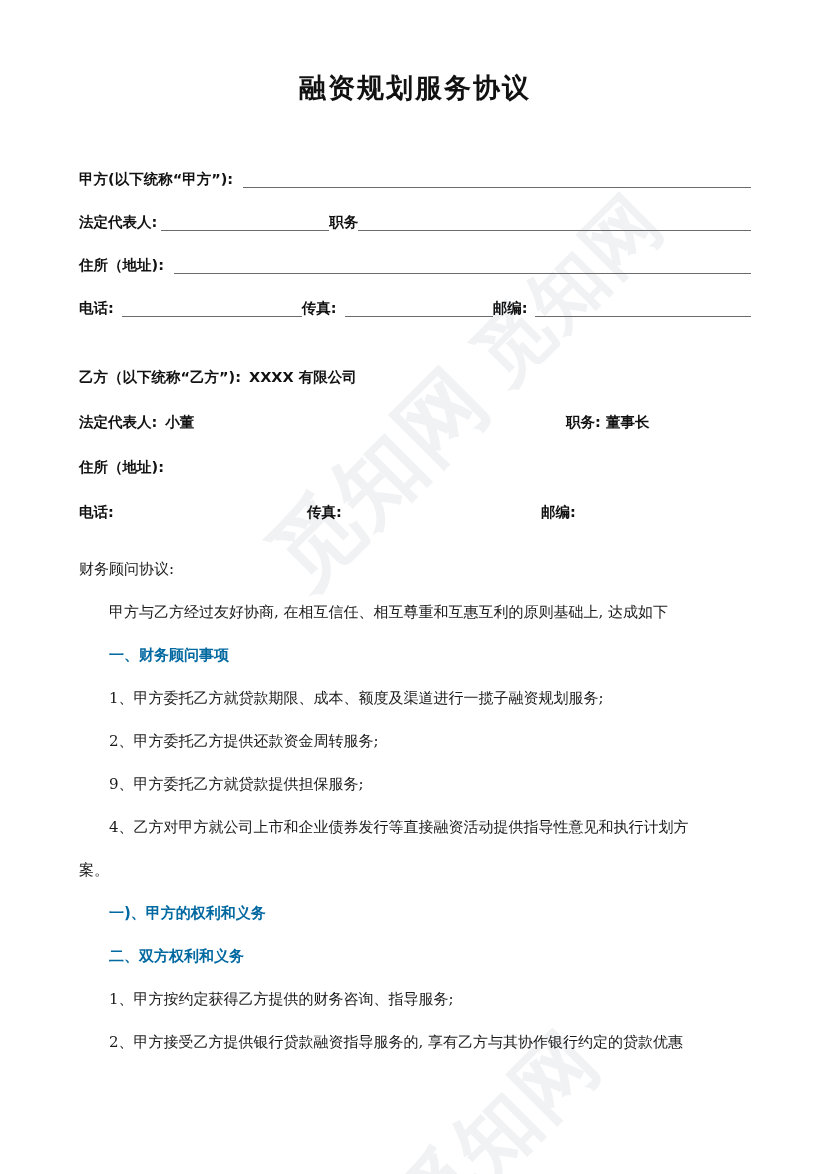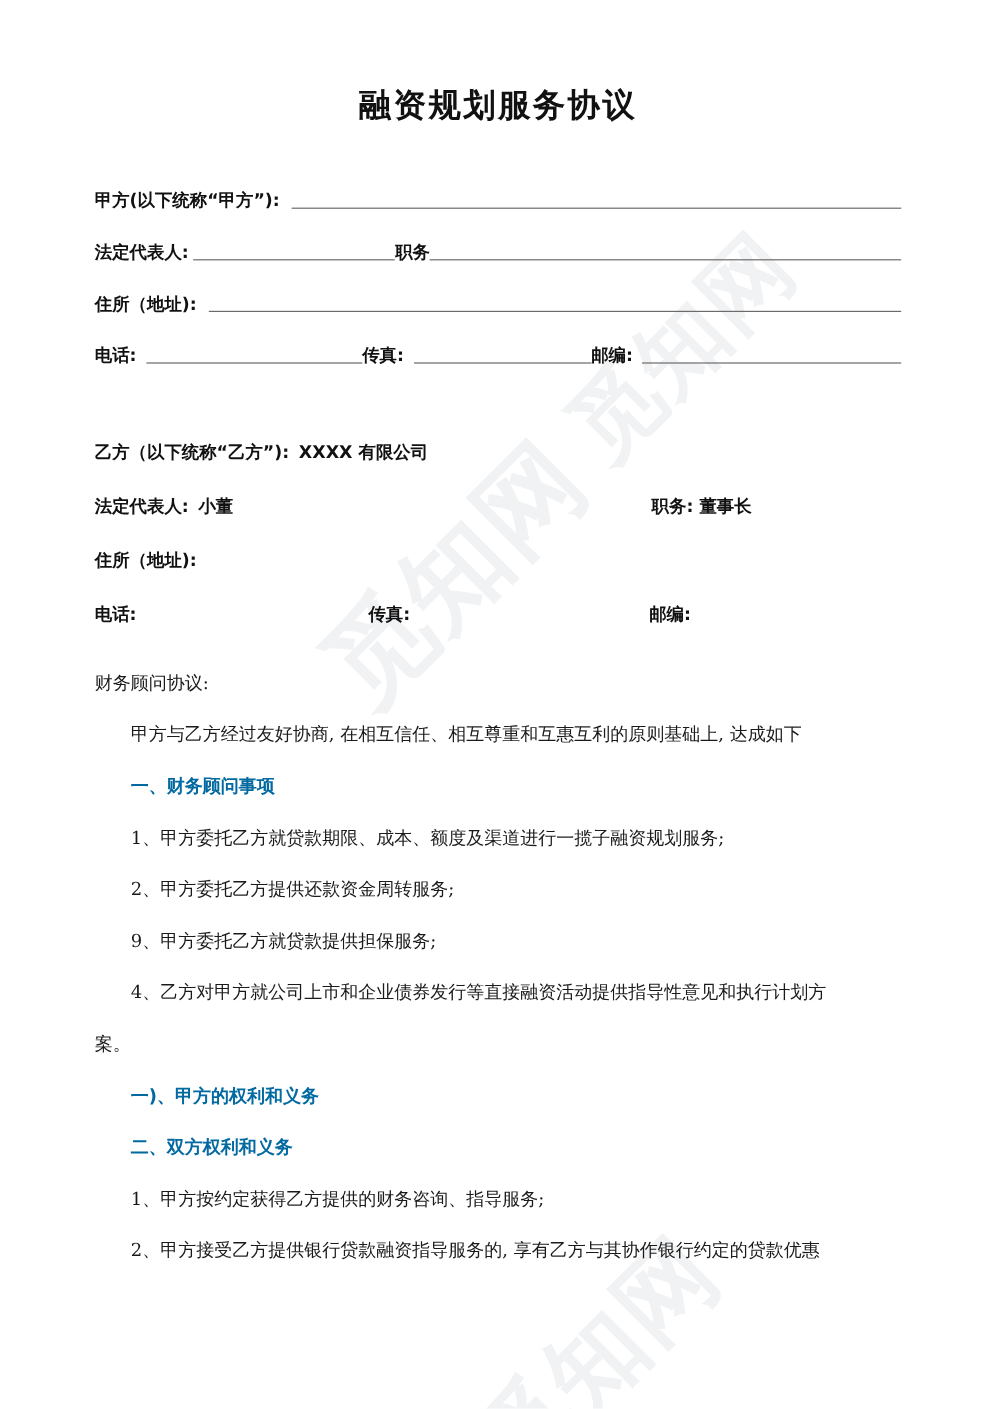--- a/index.html
+++ b/index.html
@@ -76,21 +76,21 @@
     letter-spacing: 2px;
     color: #111111;
   }
 
   .block-gap-title { height: 52px; }
   .block-gap-party { height: 38px; }
 
   
   .form-row {
     display: flex;
-    align-items: flex-start;
+    align-items: center;
     height: 43px;
     font-family: "DejaVu Sans", "Liberation Sans", sans-serif;
     font-size: 14.5px;
     font-weight: 700;
     color: #111111;
     white-space: nowrap;
   }
   .form-row .label { flex: 0 0 auto; }
   .rule {
     display: inline-block;
@@ -108,21 +108,21 @@
     display: flex;
     align-items: flex-start;
     height: 45px;
     font-family: "DejaVu Sans", "Liberation Sans", sans-serif;
     font-size: 14.5px;
     font-weight: 700;
     color: #111111;
     white-space: nowrap;
   }
   .col-a { flex: 0 0 auto; }
-  .col-b { position: absolute; left: 464px; }
+  .col-b { position: absolute; left: 487px; }
   .plain-row.abs { position: relative; }
 
   .tel-row { position: relative; }
   .tel-row .i2 { position: absolute; left: 228px; }
   .tel-row .i3 { position: absolute; left: 462px; }
 
   
   .para {
     margin: 0;
     font-family: "DejaVu Serif", "Liberation Serif", serif;

